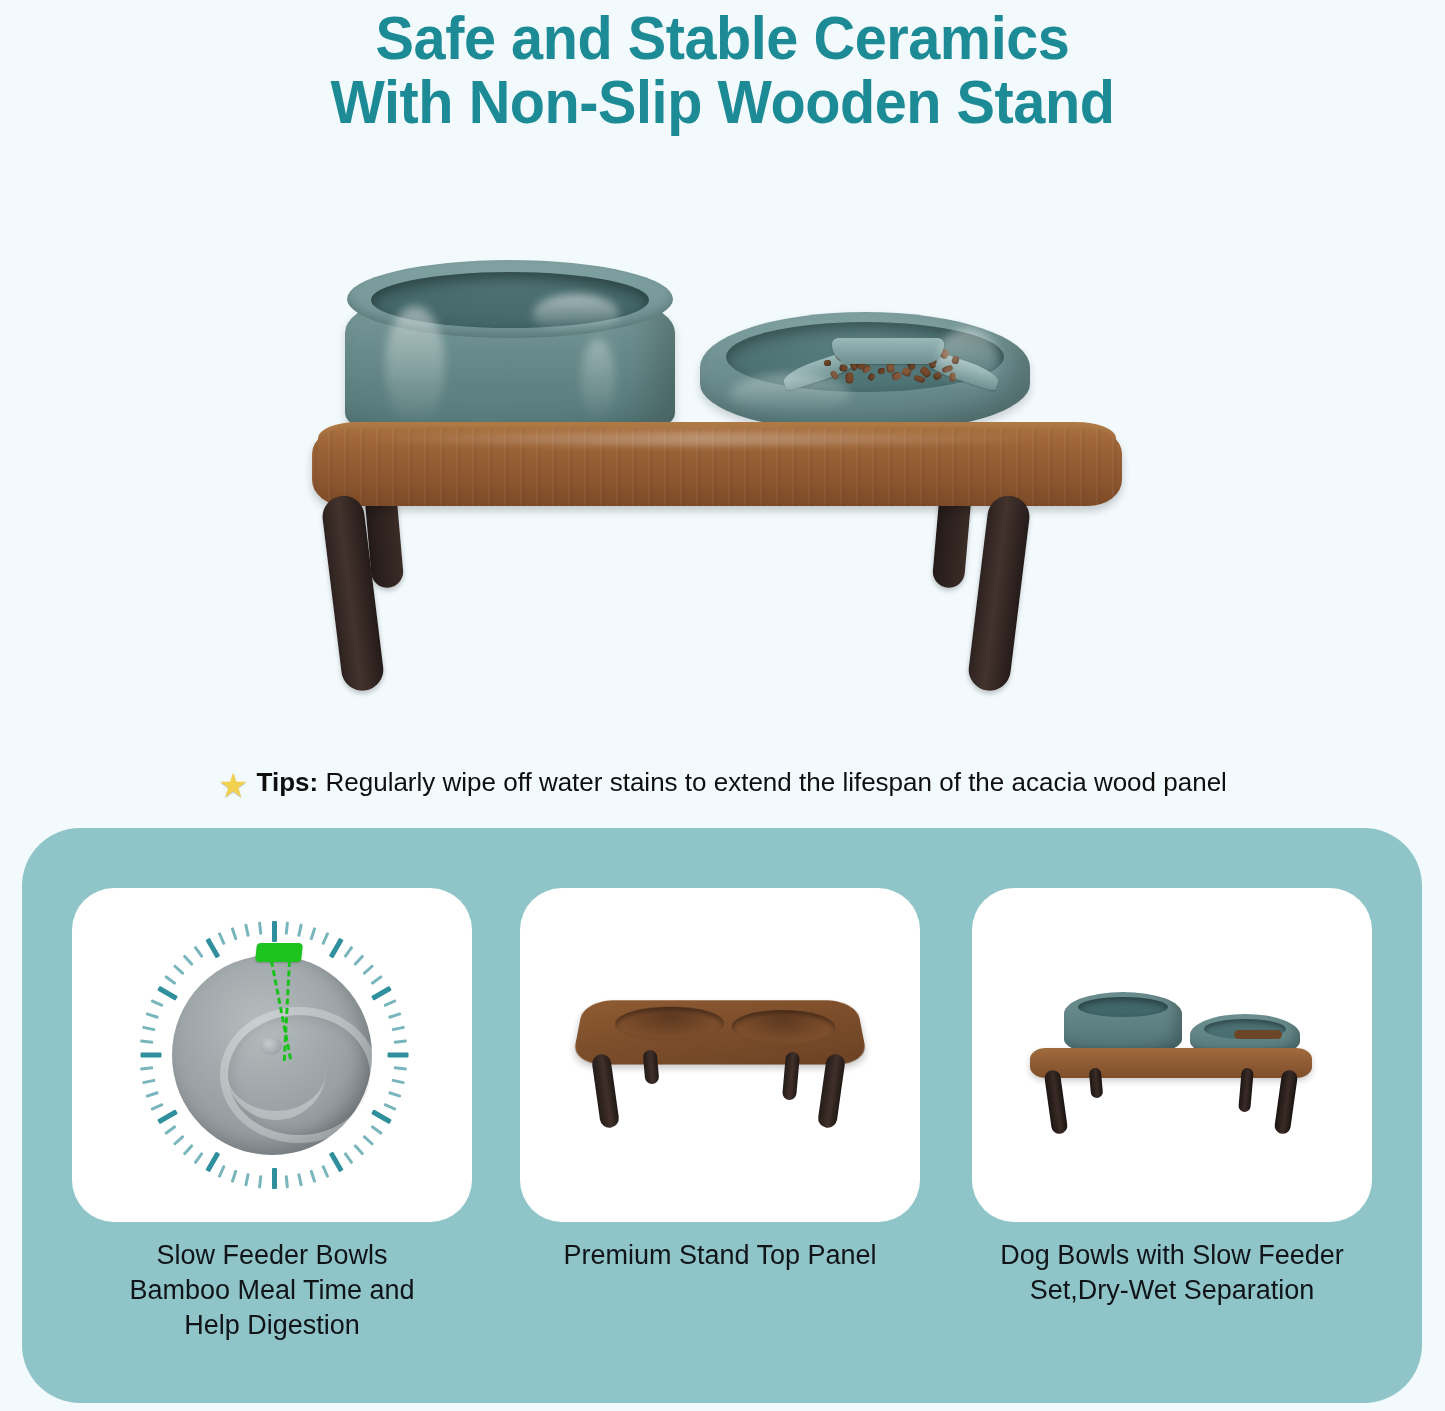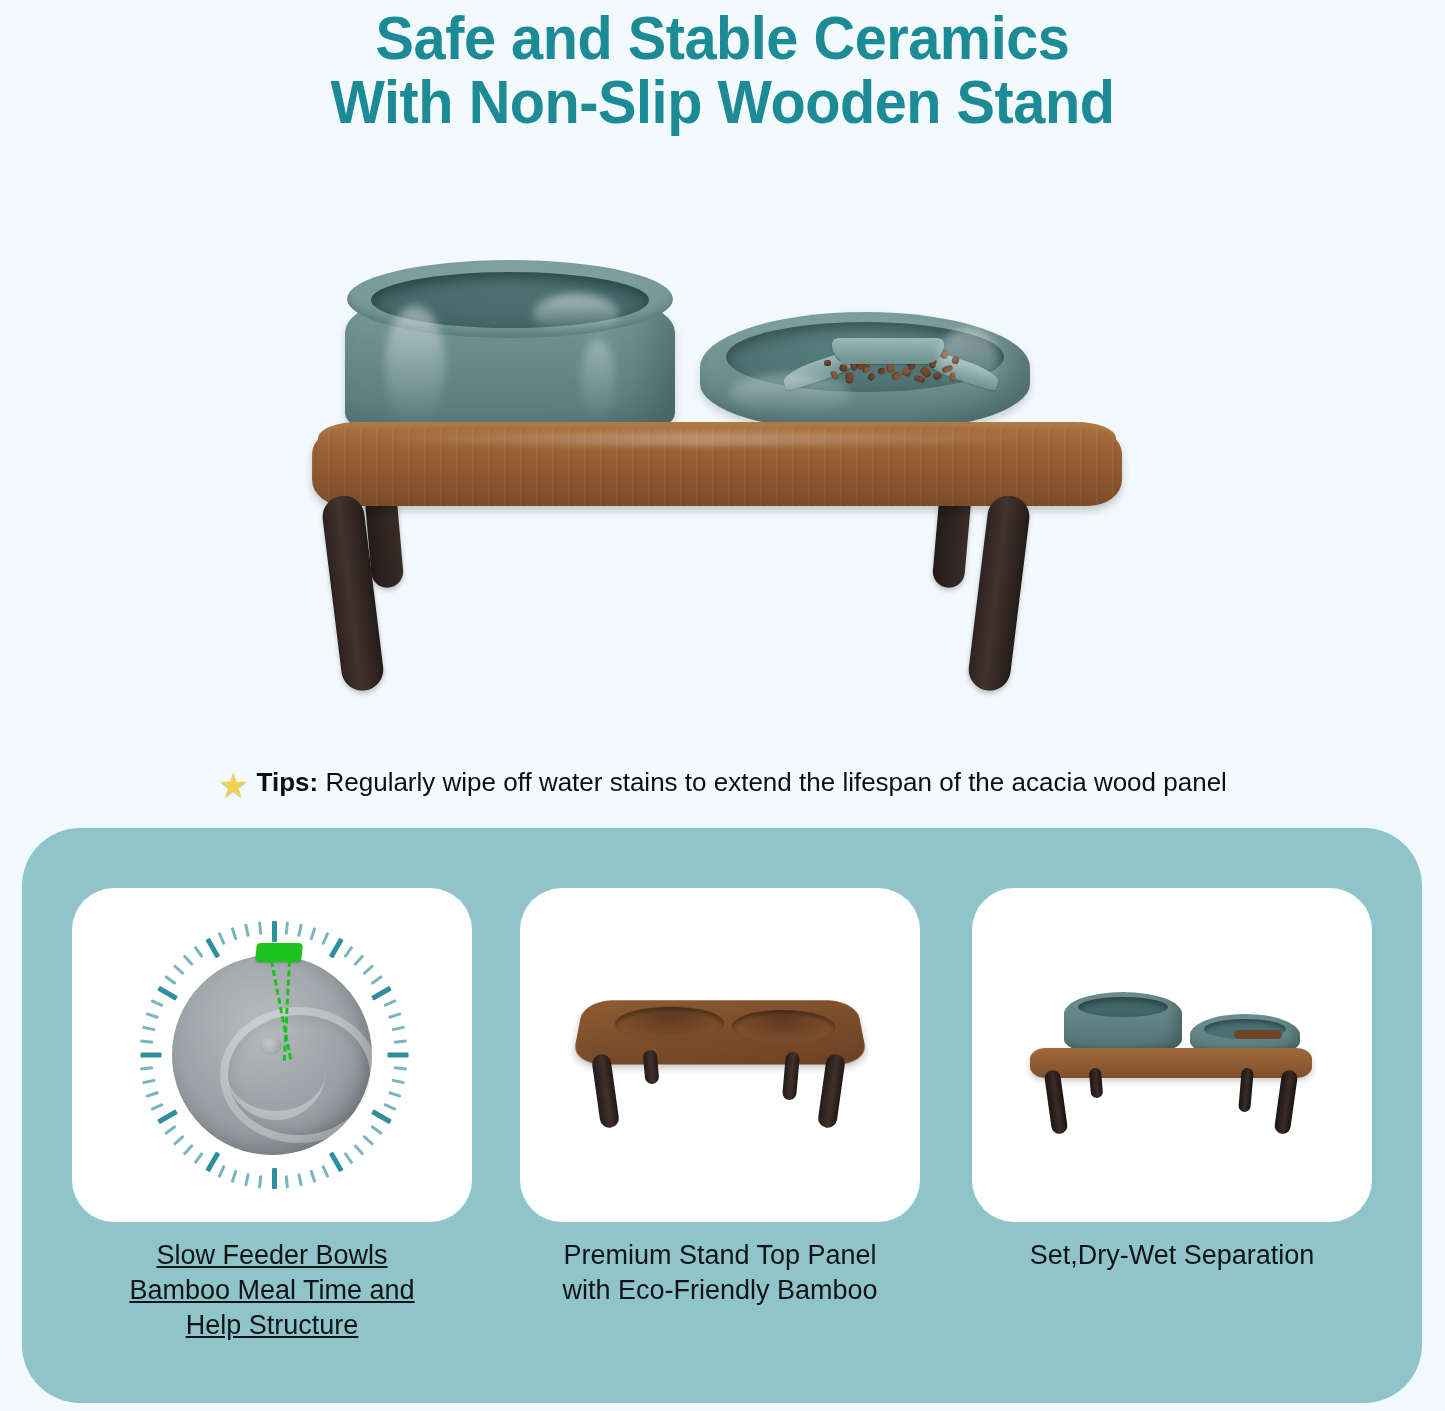--- a/index.html
+++ b/index.html
@@ -170,21 +170,21 @@
   }
   .card.c1{left:50px;}
   .card.c2{left:498px;}
   .card.c3{left:950px;}
 
   .caption{
     position:absolute;top:410px;width:400px;
     text-align:center;color:#101418;
     font-size:27px;line-height:1.30;
   }
-  .caption.p1{left:50px;text-decoration:underline;}
+  .caption.p1{left:50px;}
   .caption.p2{left:498px;}
   .caption.p3{left:950px;}
 
   
   .dial{position:absolute;left:50%;top:50%;transform:translate(-50%,-50%);width:268px;height:268px;}
   .tick{position:absolute;left:50%;top:0;width:3px;height:13px;background:#79b5bc;
         transform-origin:1.5px 134px;border-radius:1px;}
   .tick.major{width:5px;height:21px;background:#2f8f9c;transform-origin:2.5px 134px;}
   .dial-bowl{
     position:absolute;left:34px;top:34px;width:200px;height:200px;border-radius:50%;
@@ -460,22 +460,22 @@
         <div class="leg3 g4"></div>
         <div class="leg3 g1"></div>
         <div class="leg3 g2"></div>
       </div>
     </div>
   </div>
 
   <div class="caption p1">
     <div>Slow Feeder Bowls</div>
     <div>Bamboo Meal Time and</div>
-    <div>Help Structure</div>
+    <div>Help Digestion</div>
   </div>
   <div class="caption p2">
     <div>Premium Stand Top Panel</div>
-    <div>with Eco-Friendly Bamboo</div>
   </div>
   <div class="caption p3">
+    <div>Dog Bowls with Slow Feeder</div>
     <div>Set,Dry-Wet Separation</div>
   </div>
 </div>
 
 </body></html>

